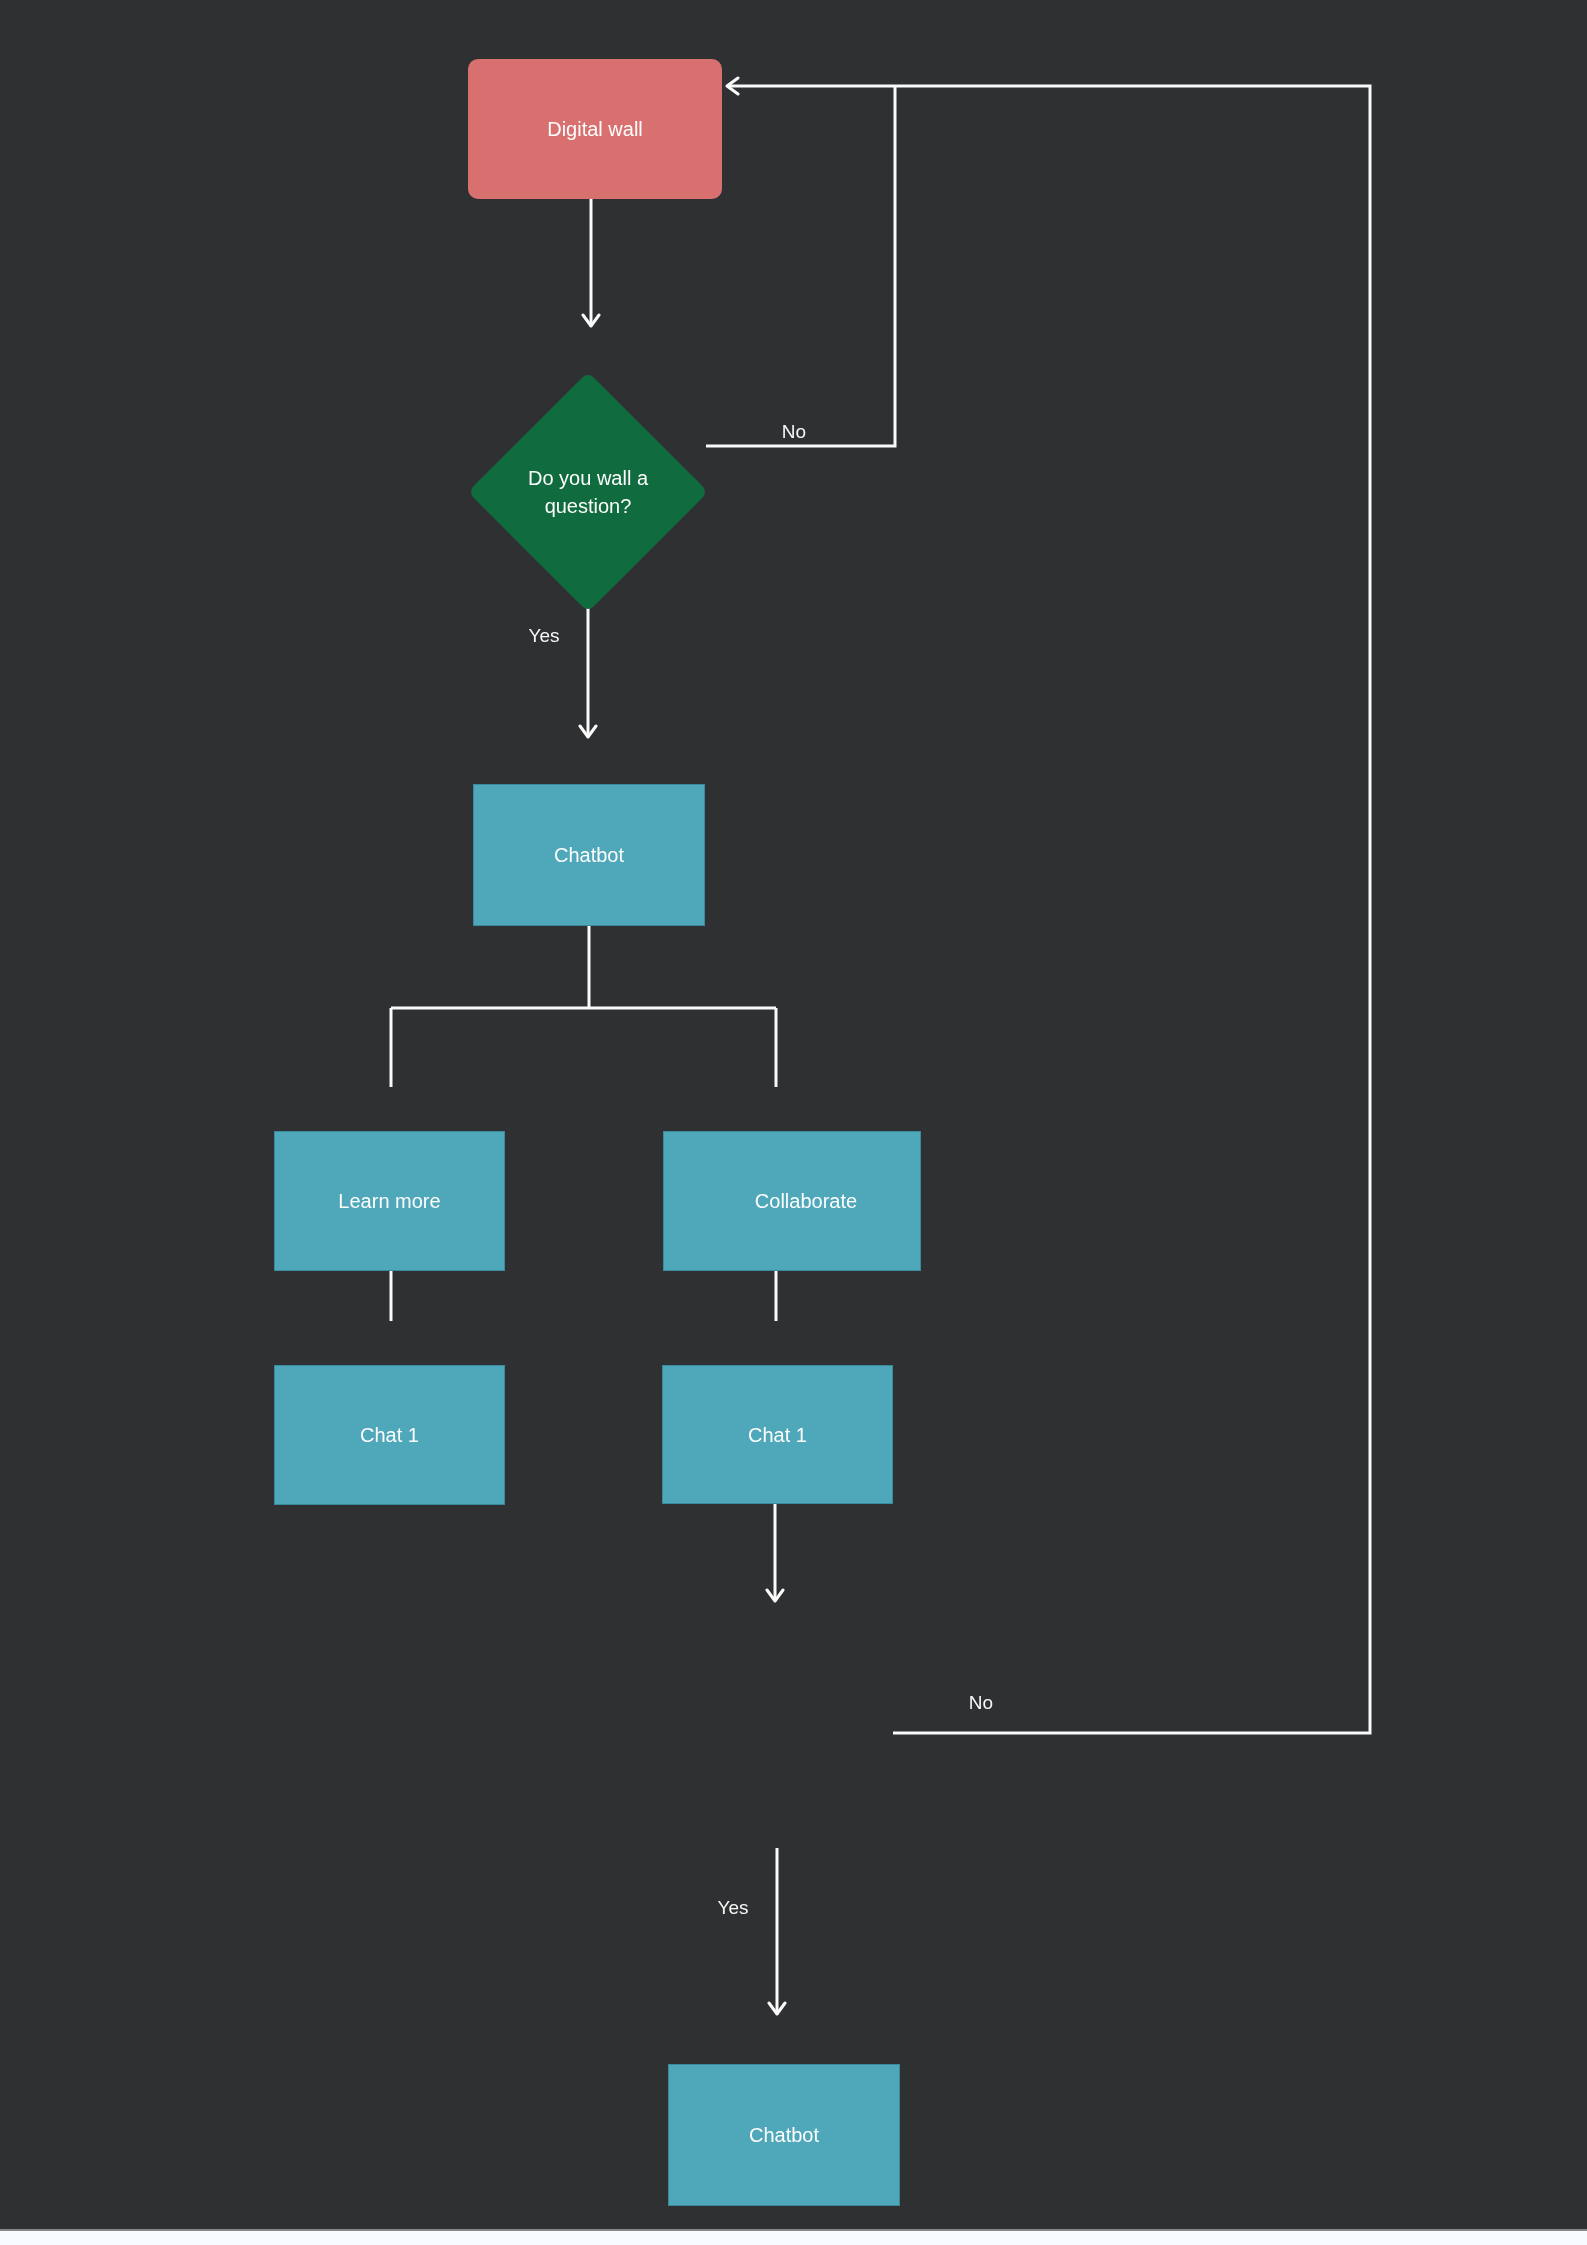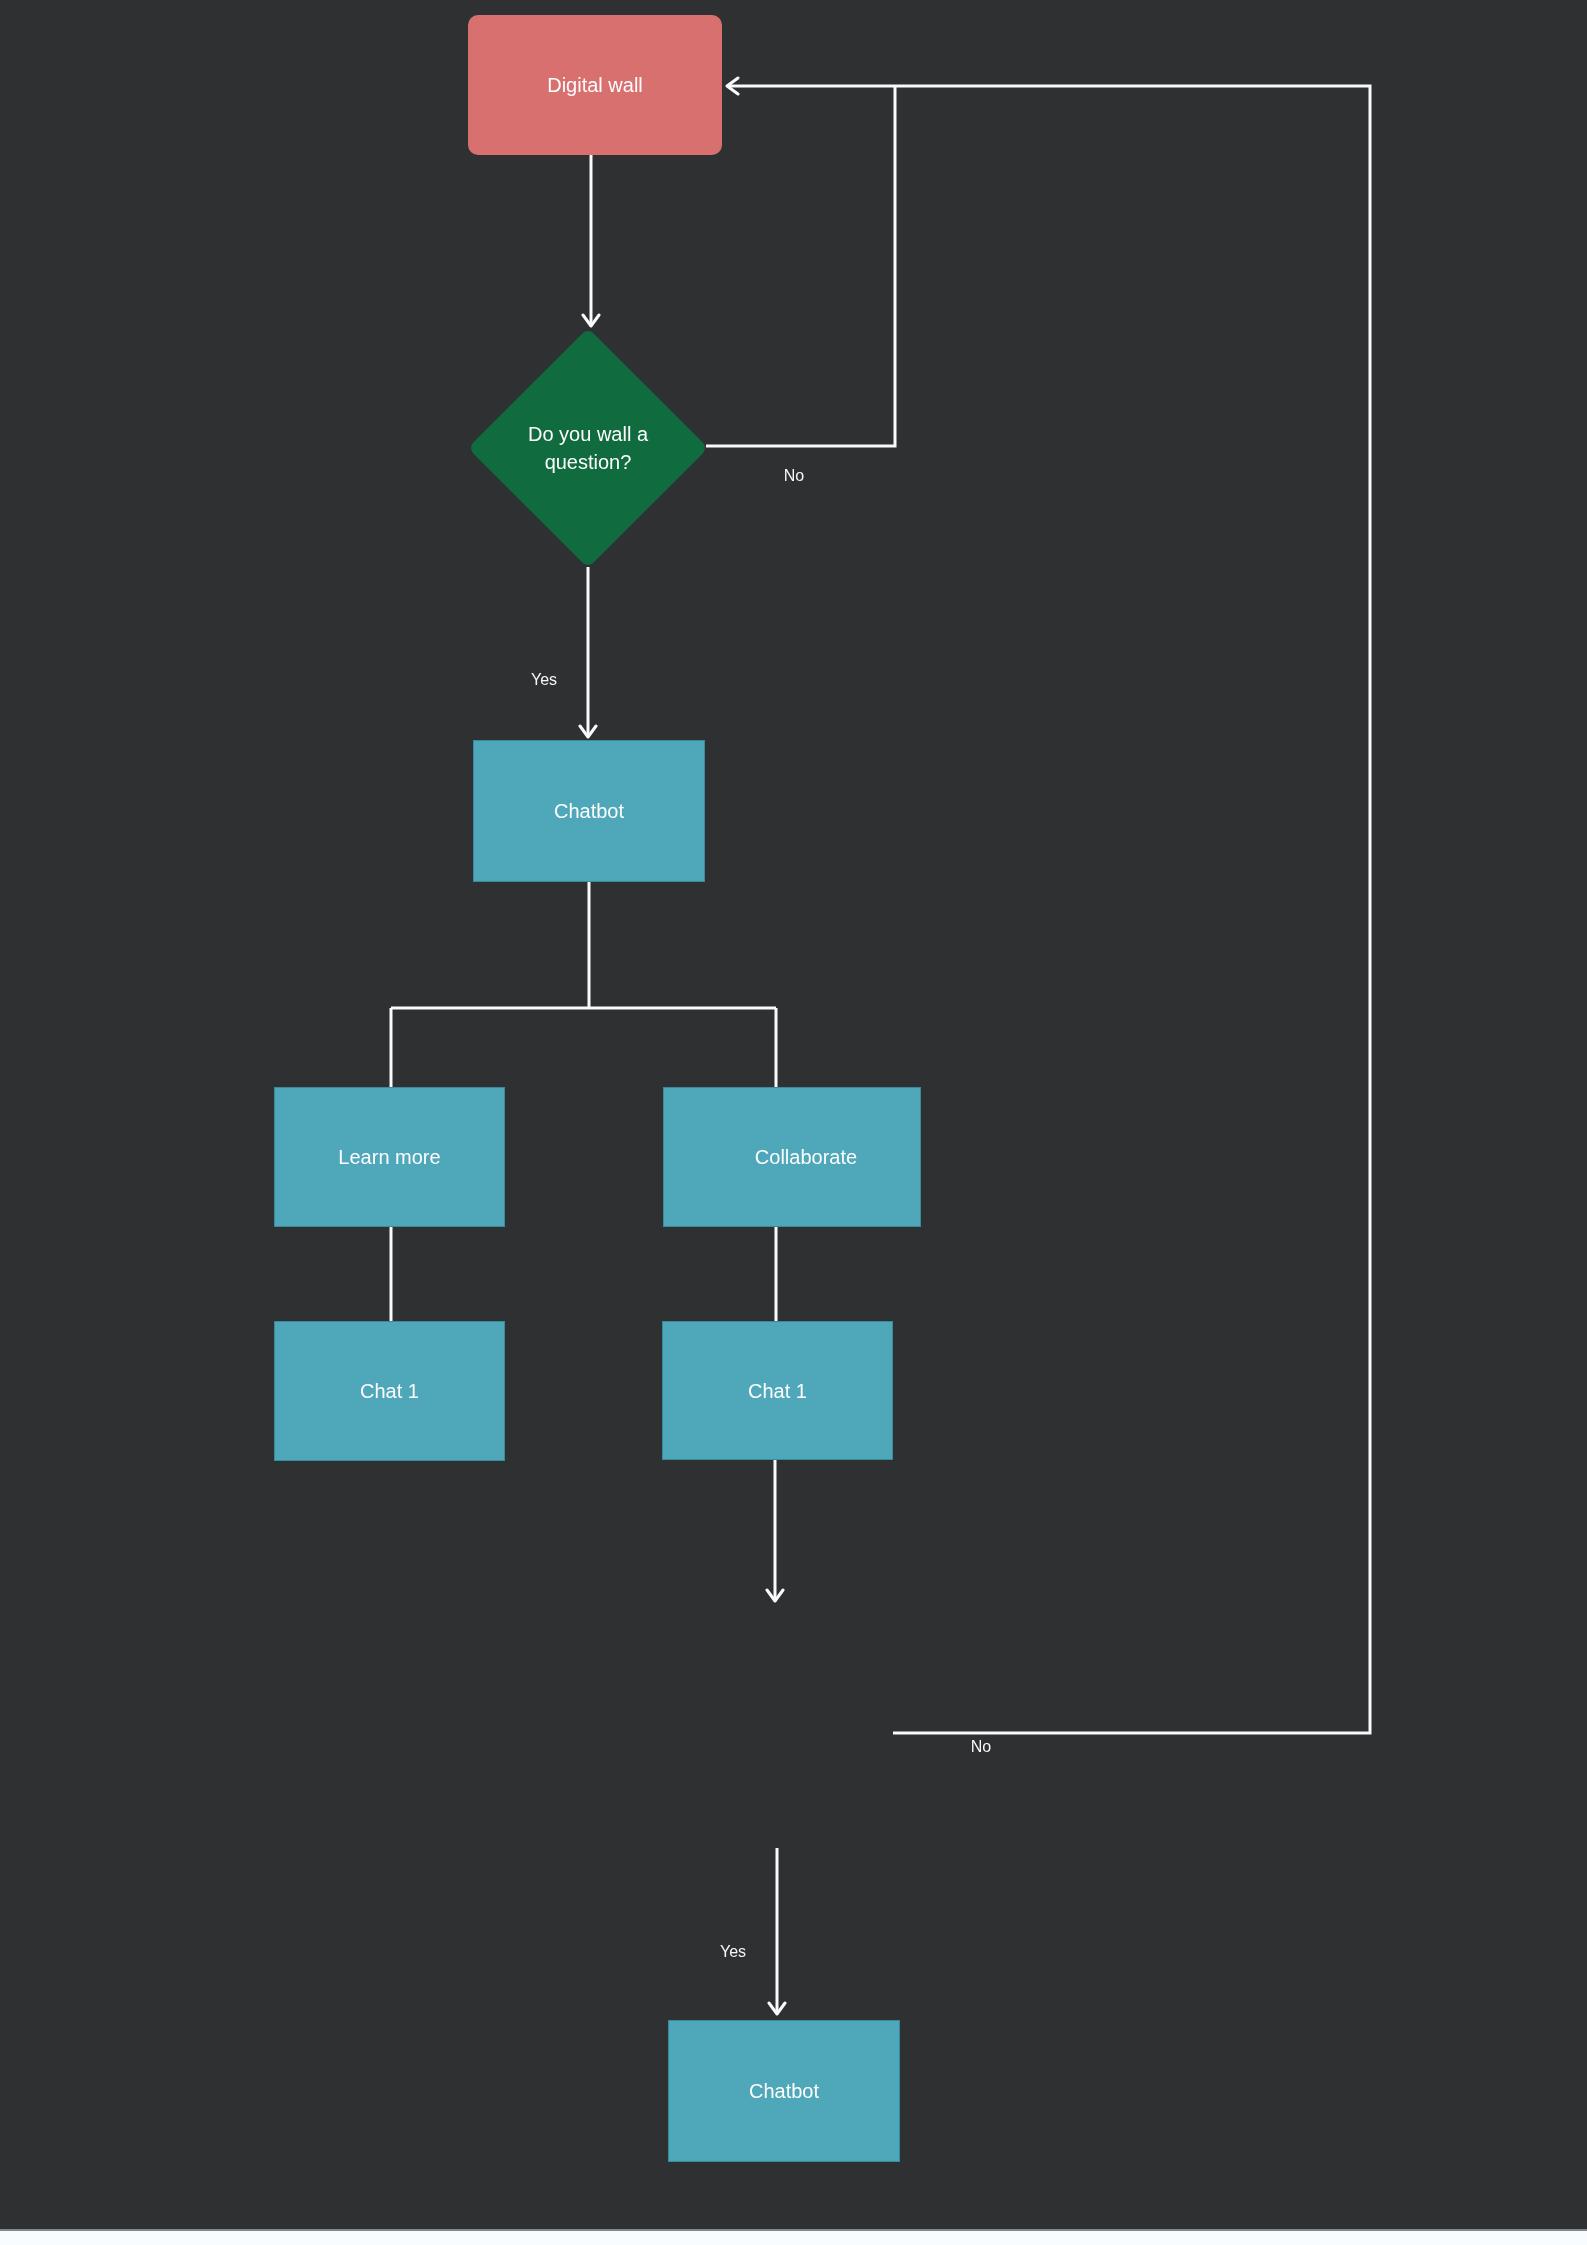--- a/index.html
+++ b/index.html
@@ -8,34 +8,35 @@
     background:#2F3032;
     font-family:"Liberation Sans", sans-serif;
     position:relative;overflow:hidden;
   }
   #canvas{position:absolute;left:0;top:0;width:1587px;height:2245px;}
   #edges{position:absolute;left:0;top:0;}
   .node{
     position:absolute;display:flex;align-items:center;justify-content:center;
     color:#FDFDFD;font-size:20px;line-height:28px;text-align:center;
     box-sizing:border-box;
+    margin-top:44px;
   }
   .rect-node{background:#4FA7BA;border:1px solid #3A8A9D;text-align:right;}
   .start-node{background:#D97070;border:none;border-radius:10px;}
   .diamond-node{background:transparent;}
   .diamond-shape{
     position:absolute;left:50%;top:50%;
     width:170px;height:170px;
     transform:translate(-50%,-50%) rotate(45deg);
     background:#106B3E;border-radius:8px;
   }
   .diamond-label{position:relative;width:160px;z-index:2;}
   .edge-label{
     position:absolute;transform:translate(-50%,-50%);
-    color:#F7F7F7;font-size:16px;white-space:nowrap;margin-top:44px;
+    color:#F7F7F7;font-size:19px;white-space:nowrap;
   }
   #bottom-bar{
     position:absolute;left:0;top:2229px;width:1587px;height:16px;
     background:#F9FCFE;border-top:2px solid #85888B;box-sizing:content-box;
   }
 </style>
 </head>
 <body>
 
 <div id="canvas">

